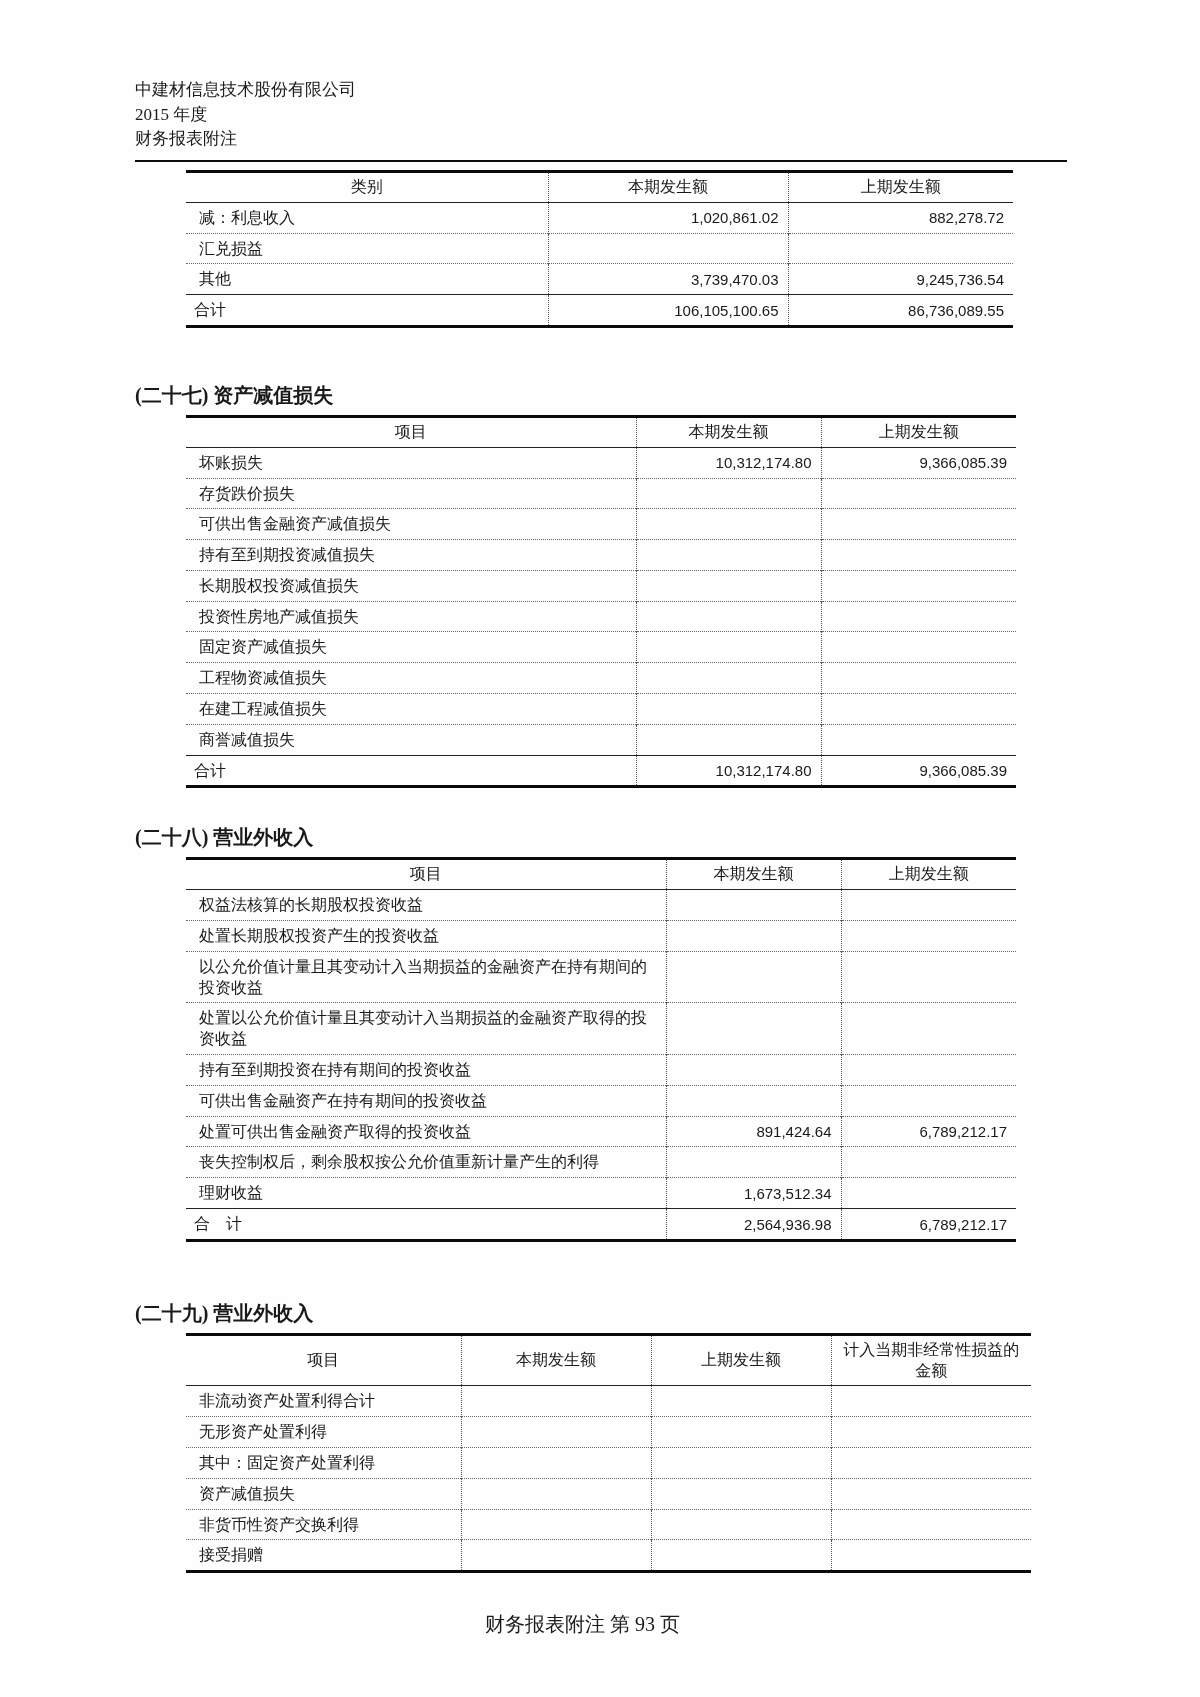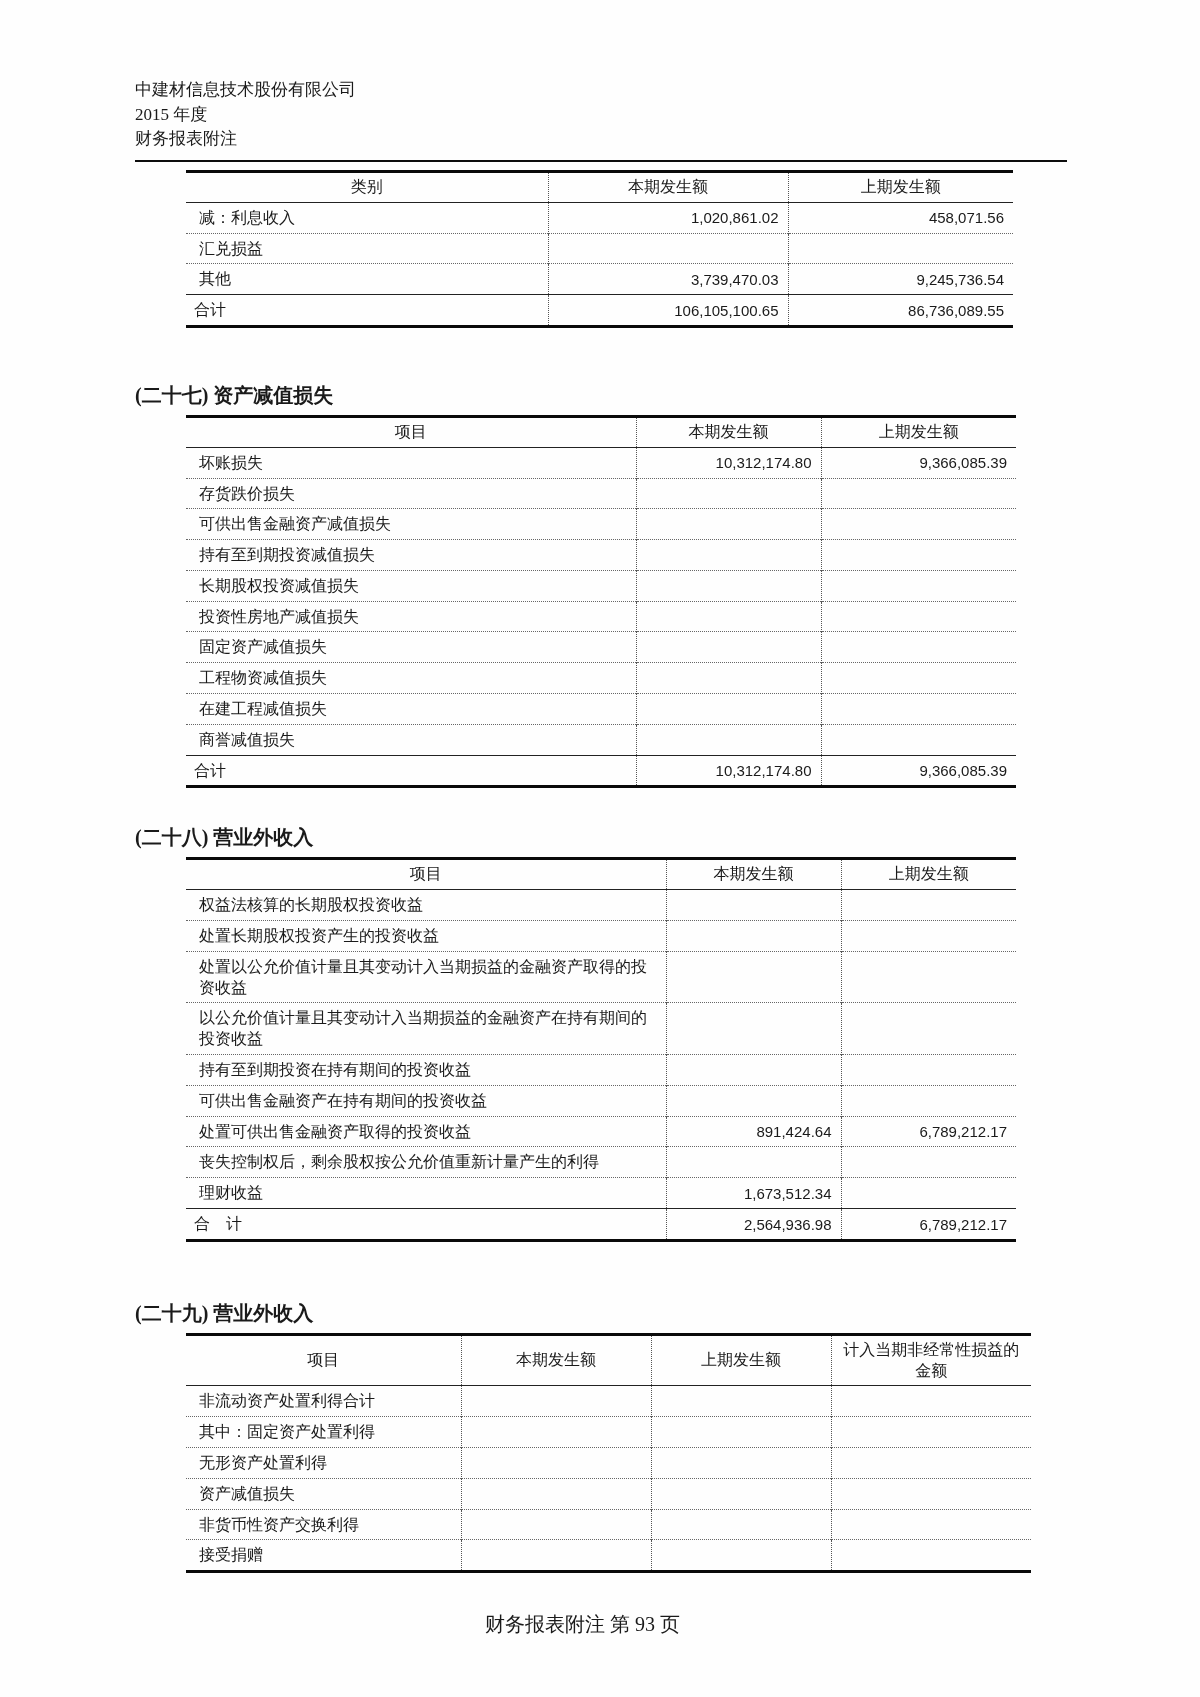--- a/index.html
+++ b/index.html
@@ -87,21 +87,21 @@
           <tr>
             <th>类别</th>
             <th>本期发生额</th>
             <th>上期发生额</th>
           </tr>
         </thead>
         <tbody>
           <tr>
             <td class="lbl">减：利息收入</td>
             <td class="num">1,020,861.02</td>
-            <td class="num">458,071.56</td>
+            <td class="num">882,278.72</td>
           </tr>
           <tr>
             <td class="lbl">汇兑损益</td>
             <td class="num"></td>
             <td class="num"></td>
           </tr>
           <tr>
             <td class="lbl">其他</td>
             <td class="num">3,739,470.03</td>
             <td class="num">9,245,736.54</td>
@@ -210,26 +210,26 @@
             <td class="lbl">权益法核算的长期股权投资收益</td>
             <td class="num"></td>
             <td class="num"></td>
           </tr>
           <tr>
             <td class="lbl">处置长期股权投资产生的投资收益</td>
             <td class="num"></td>
             <td class="num"></td>
           </tr>
           <tr>
+            <td class="lbl">以公允价值计量且其变动计入当期损益的金融资产在持有期间的投资收益</td>
+            <td class="num"></td>
+            <td class="num"></td>
+          </tr>
+          <tr>
             <td class="lbl">处置以公允价值计量且其变动计入当期损益的金融资产取得的投资收益</td>
-            <td class="num"></td>
-            <td class="num"></td>
-          </tr>
-          <tr>
-            <td class="lbl">以公允价值计量且其变动计入当期损益的金融资产在持有期间的投资收益</td>
             <td class="num"></td>
             <td class="num"></td>
           </tr>
           <tr>
             <td class="lbl">持有至到期投资在持有期间的投资收益</td>
             <td class="num"></td>
             <td class="num"></td>
           </tr>
           <tr>
             <td class="lbl">可供出售金融资产在持有期间的投资收益</td>
@@ -278,27 +278,27 @@
           </tr>
         </thead>
         <tbody>
           <tr>
             <td class="lbl">非流动资产处置利得合计</td>
             <td class="num"></td>
             <td class="num"></td>
             <td class="num"></td>
           </tr>
           <tr>
+            <td class="lbl">无形资产处置利得</td>
+            <td class="num"></td>
+            <td class="num"></td>
+            <td class="num"></td>
+          </tr>
+          <tr>
             <td class="lbl">其中：固定资产处置利得</td>
-            <td class="num"></td>
-            <td class="num"></td>
-            <td class="num"></td>
-          </tr>
-          <tr>
-            <td class="lbl">无形资产处置利得</td>
             <td class="num"></td>
             <td class="num"></td>
             <td class="num"></td>
           </tr>
           <tr>
             <td class="lbl">资产减值损失</td>
             <td class="num"></td>
             <td class="num"></td>
             <td class="num"></td>
           </tr>

